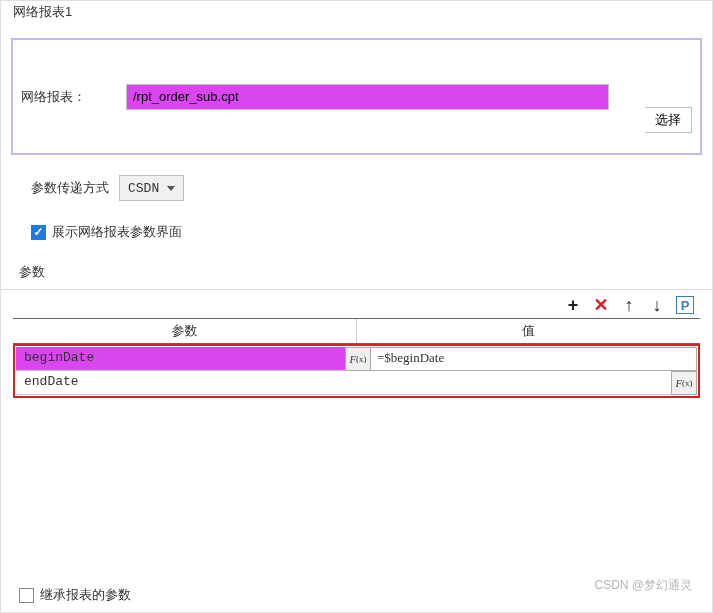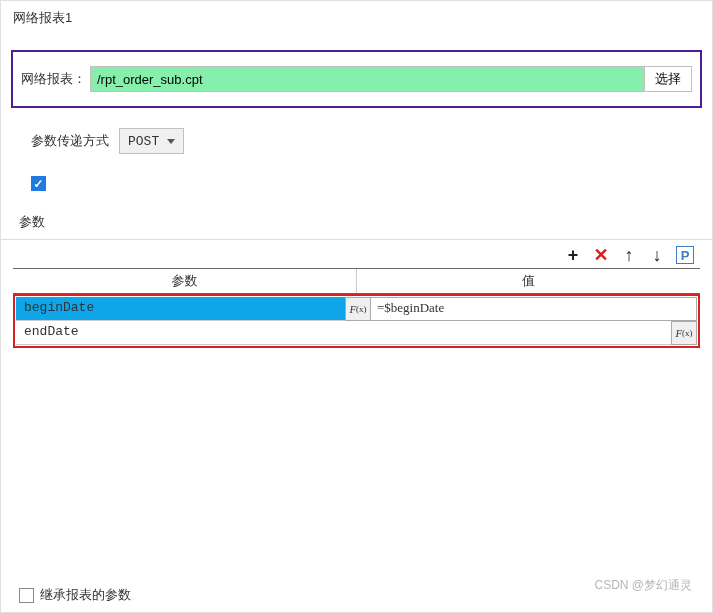--- a/index.html
+++ b/index.html
@@ -12,56 +12,58 @@
       height: 613px;
       position: relative;
     }
     .panel {
       border: 1px solid #e0e0e0;
       width: 100%;
       height: 100%;
       position: relative;
     }
     .panel-title {
-      padding: 8px 12px;
+      padding: 2px 12px;
       font-size: 13px;
       border-bottom: 1px solid transparent;
     }
     .row {
       display: flex;
       align-items: center;
       padding: 0 30px;
       margin-top: 20px;
     }
     .row-report {
-      border: 2px solid #4c1d95;
+      border: 2px solid #c4b5fd;
       margin: 14px 10px 0 10px;
-      padding: 14px 8px;
+      padding: 20px 8px;
+      gap: 36px;
     }
     .label {
       margin-right: 4px;
       white-space: nowrap;
       font-size: 13px;
     }
     .report-input {
       flex: 1;
       height: 26px;
       border: 1px solid #c0c0c0;
       padding: 0 6px;
       font-size: 13px;
-      background: #86efac;
+      background: #d946ef;
     }
     .select-btn {
       height: 26px;
       border: 1px solid #c0c0c0;
       border-left: none;
       padding: 0 10px;
       background: #fff;
       cursor: pointer;
       font-size: 13px;
+      margin-top: 47px;
     }
     .select-box {
       height: 26px;
       border: 1px solid #c0c0c0;
       background: #f0f0f0;
       padding: 0 24px 0 8px;
       cursor: pointer;
       position: relative;
       display: inline-flex;
       align-items: center;
@@ -185,21 +187,21 @@
     .param-cell-fx span:last-child { font-style: normal; font-size: 9px; }
     .param-cell-value {
       flex: 1;
       padding: 2px 6px;
       font-family: Liberation Serif, serif;
       font-size: 13px;
       border: 1px solid #aaa;
       border-left: none;
       background: #fff;
     }
-    .param-row.selected .param-cell-name { background: #0ea5e9; }
+    .param-row.selected .param-cell-name { background: #d946ef; }
     .watermark {
       position: absolute;
       bottom: 18px;
       right: 20px;
       color: rgba(120,120,120,0.55);
       font-size: 12px;
     }
     .bottom-check {
       position: absolute;
       bottom: 8px;
@@ -217,26 +219,27 @@
   <div class="row row-report">
     <span class="label">网络报表：</span>
     <input class="report-input" type="text" value="/rpt_order_sub.cpt" style="">
     <button class="select-btn">选择</button>
   </div>
 
 
   <div class="row">
     <span class="label" style="margin-right:10px">参数传递方式</span>
     <div class="select-box select-box-small">
-      <span>POST</span>
+      <span>CSDN</span>
     </div>
   </div>
 
   <div class="checkbox-row">
     <span class="checkbox checked"></span>
+    <span>展示网络报表参数界面</span>
   </div>
 
   <div class="section-label">参数</div>
 
   <div class="toolbar">
     <span class="tool-icon">+</span>
     <span class="tool-icon delete">✕</span>
     <span class="tool-icon">↑</span>
     <span class="tool-icon">↓</span>
     <span class="tool-icon p-btn">P</span>

